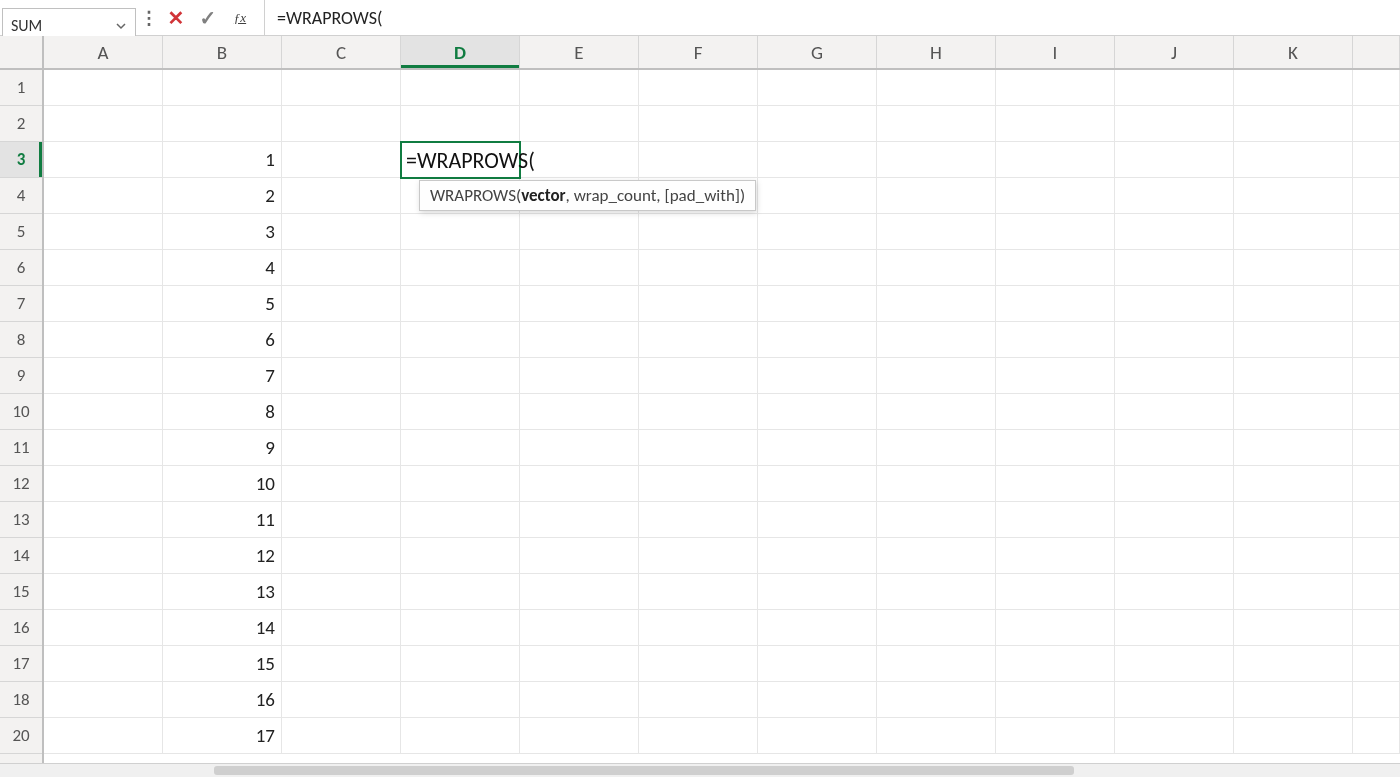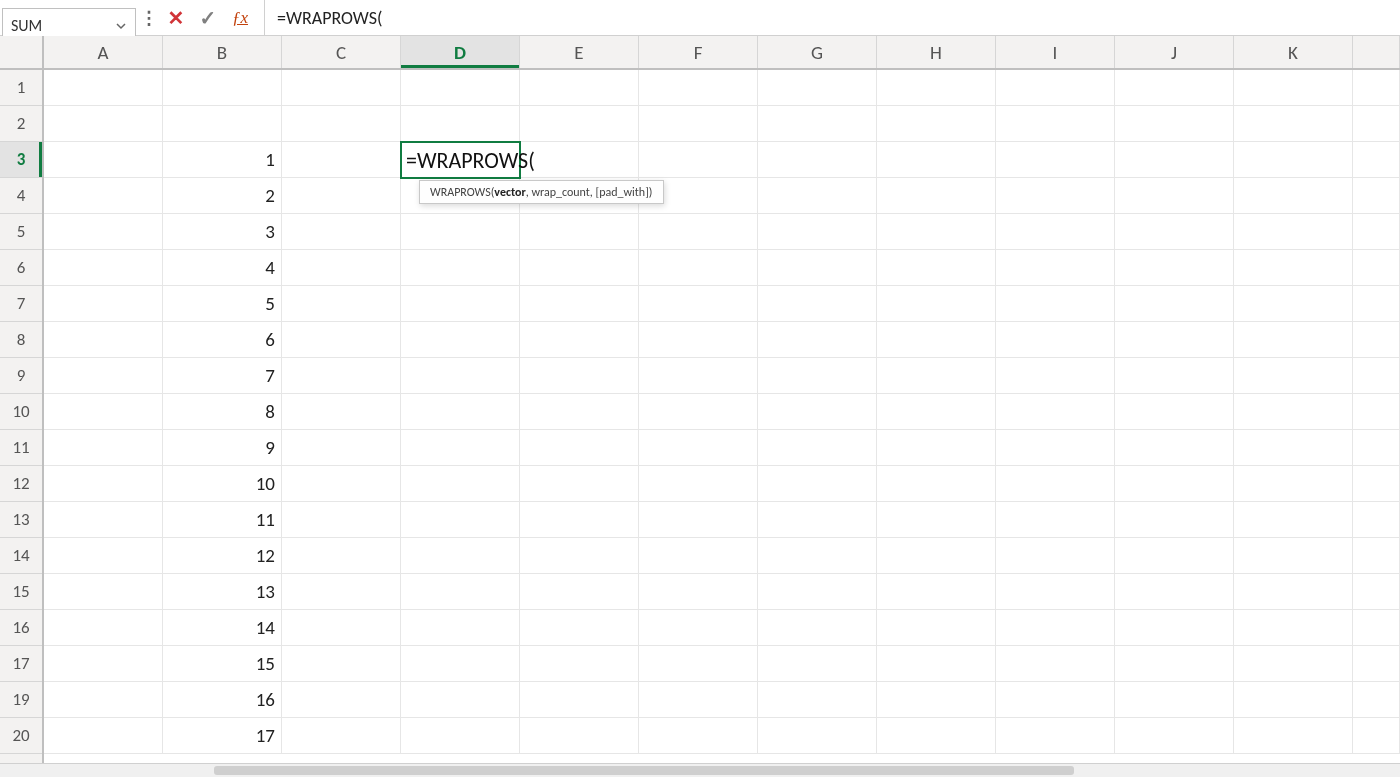--- a/index.html
+++ b/index.html
@@ -56,21 +56,21 @@
     padding:0 6px;
   }
   .fb-btn {
     width:24px; height:24px;
     display:flex; align-items:center; justify-content:center;
     font-size:18px;
     cursor:pointer;
   }
   .cancel-x { color:#d13438; font-weight:bold; font-size:20px; }
   .enter-check { color:#808080; font-weight:bold; font-size:20px; }
-  .fx-label { font-style: italic; font-family: "Times New Roman", serif; font-size:17px; color:#c2410c;text-decoration:underline; }
+  .fx-label { font-style: italic; font-family: "Times New Roman", serif; font-size:13px; color:#404040;text-decoration:underline; }
 
   .formula-input {
     flex:1;
     display:flex;
     align-items:center;
     padding-left:12px;
     font-size:18px;
     color:#222;
     border-left:1px solid #d0d0d0;
     margin-left:6px;
@@ -175,21 +175,21 @@
     color:#111;
   }
 
   
   .fn-tooltip {
     position:absolute;
     background:#fefefe;
     border:1px solid #c8c8c8;
     box-shadow: 1px 2px 6px rgba(0,0,0,0.15);
     padding:4px 10px;
-    font-size:12px;
+    font-size:17px;
     color:#444;
     white-space:nowrap;
   }
   .fn-tooltip .bold { font-weight:700; color:#222; }
 
   
   .hscroll {
     position:absolute;
     left:0; right:0; bottom:0;
     height:14px;
@@ -263,21 +263,21 @@
         <div class="row-header">8</div>
         <div class="row-header">9</div>
         <div class="row-header">10</div>
         <div class="row-header">11</div>
         <div class="row-header">12</div>
         <div class="row-header">13</div>
         <div class="row-header">14</div>
         <div class="row-header">15</div>
         <div class="row-header">16</div>
         <div class="row-header">17</div>
-        <div class="row-header">19</div>
+        <div class="row-header">18</div>
         <div class="row-header">20</div>
       </div>
     <div class="cells">
 
       <div class="cell-row">
           <div class="cell"></div>
           <div class="cell"></div>
           <div class="cell"></div>
           <div class="cell"></div>
           <div class="cell"></div>

